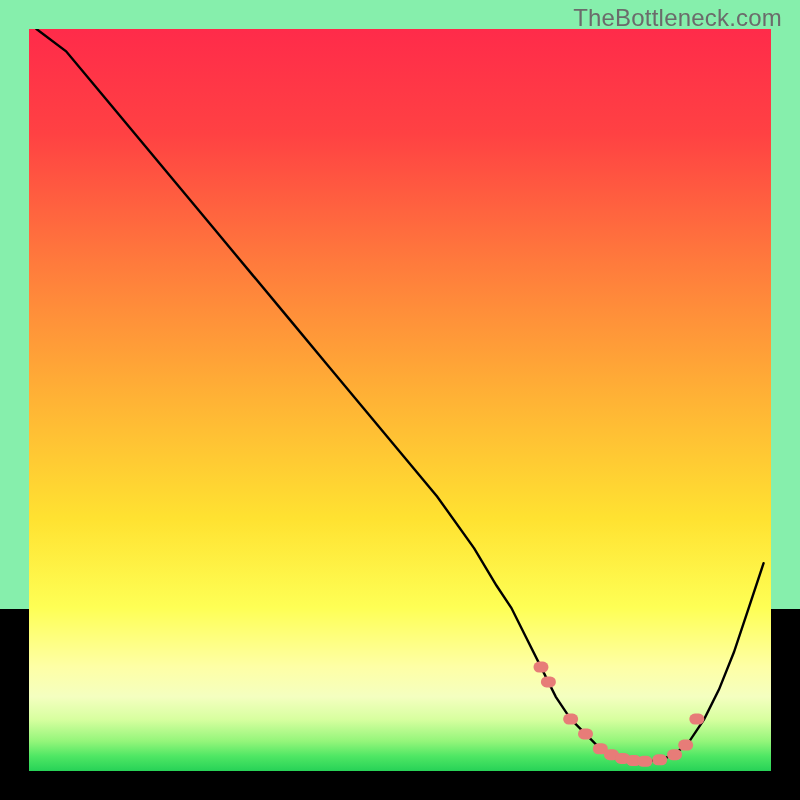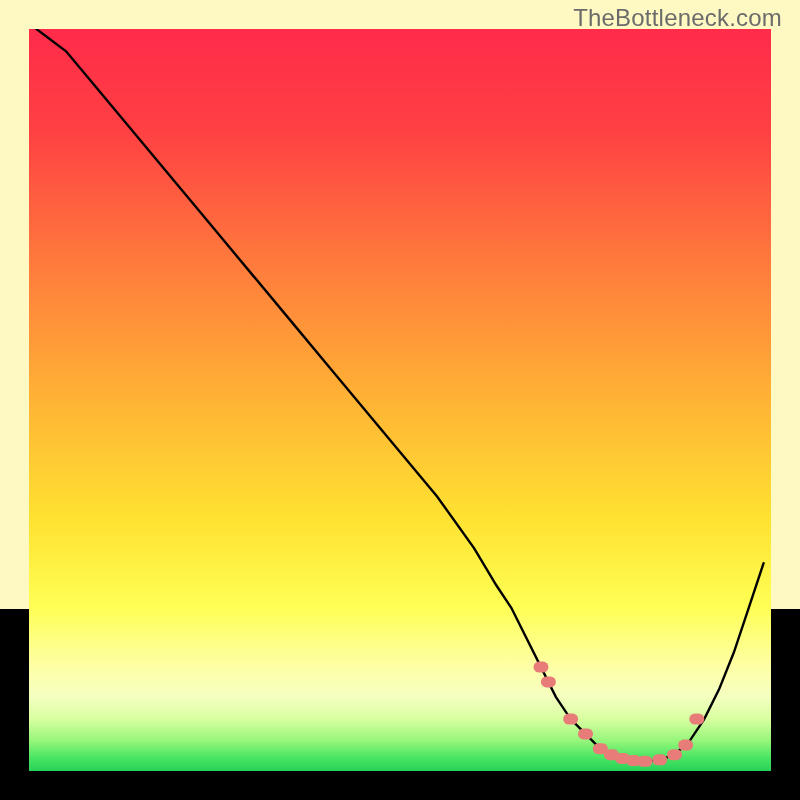--- a/index.html
+++ b/index.html
@@ -1,21 +1,21 @@
 <!DOCTYPE html>
 <html><head>
 <meta charset="utf-8">
 <style>
   * { margin: 0; padding: 0; box-sizing: border-box; }
   html, body { width: 800px; height: 800px; background: #000; overflow: hidden; }
   .frame {
     position: relative;
     width: 800px;
     height: 609px;
-    background: #fef9c3;
+    background: #86efac;
     padding-left: 10px;
   }
   .watermark {
     position: absolute;
     top: 4px;
     right: 18px;
     color: #6b6b6b;
     font-family: Arial, Helvetica, sans-serif;
     font-size: 24px;
     letter-spacing: 0.2px;

